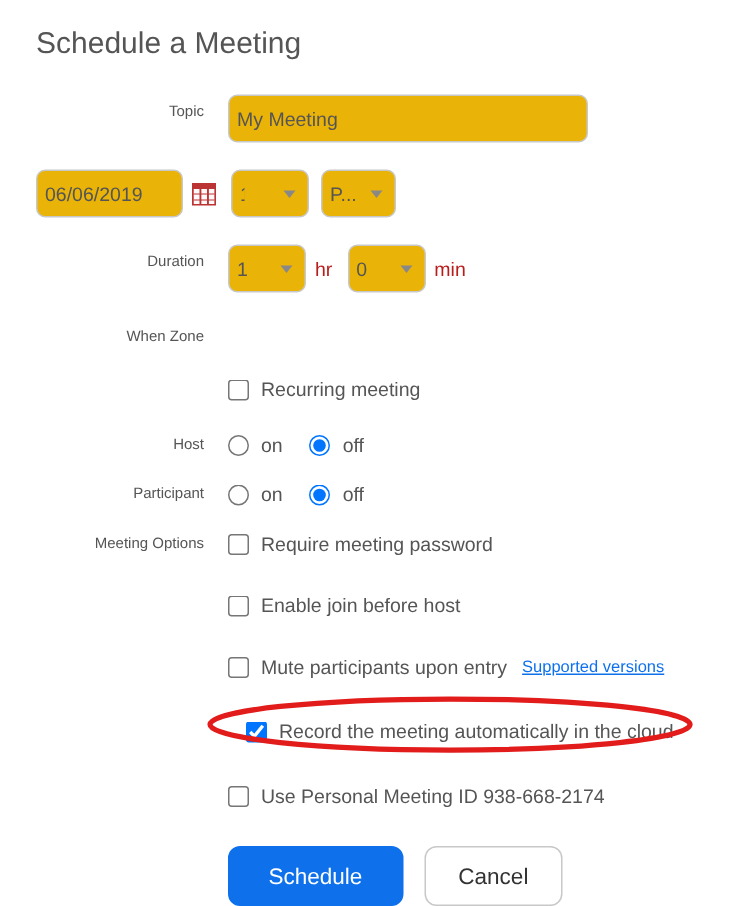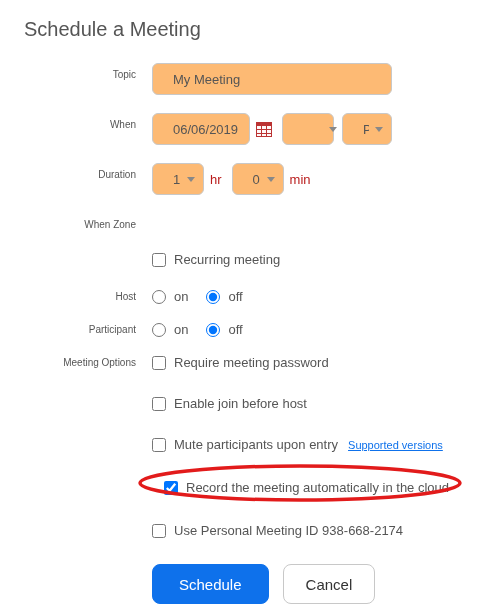--- a/index.html
+++ b/index.html
@@ -35,24 +35,24 @@
   .field-col {
     flex: 1;
     display: flex;
     align-items: center;
     flex-wrap: wrap;
   }
   .text-input, .select {
     height: 32px;
     border: 1px solid #c8c8c8;
     border-radius: 6px;
-    padding: 0 20px;
+    padding: 0 5px;
     font-size: 13px;
     color: #555;
-    background: #fdba74;
+    background: #eab308;
     display: inline-flex;
     align-items: center;
   }
   .text-input.full { width: 240px; }
   .select {
     justify-content: space-between;
     padding-right: 8px;
     cursor: pointer;
   }
   .select.full { width: 308px; }
@@ -143,21 +143,20 @@
 <h2>Schedule a Meeting</h2>
 
 <div class="row">
   <div class="label-col">Topic</div>
   <div class="field-col">
     <div class="text-input full">My Meeting</div>
   </div>
 </div>
 
 <div class="row">
-  <div class="label-col">When</div>
   <div class="field-col">
     <div class="select date">
       <span class="val">06/06/2019</span>
     </div>
     <span class="cal-icon"></span>
     <div class="select time">
       <span class="val">1:00</span>
       <span class="caret"></span>
     </div>
     <span style="width:8px"></span>

